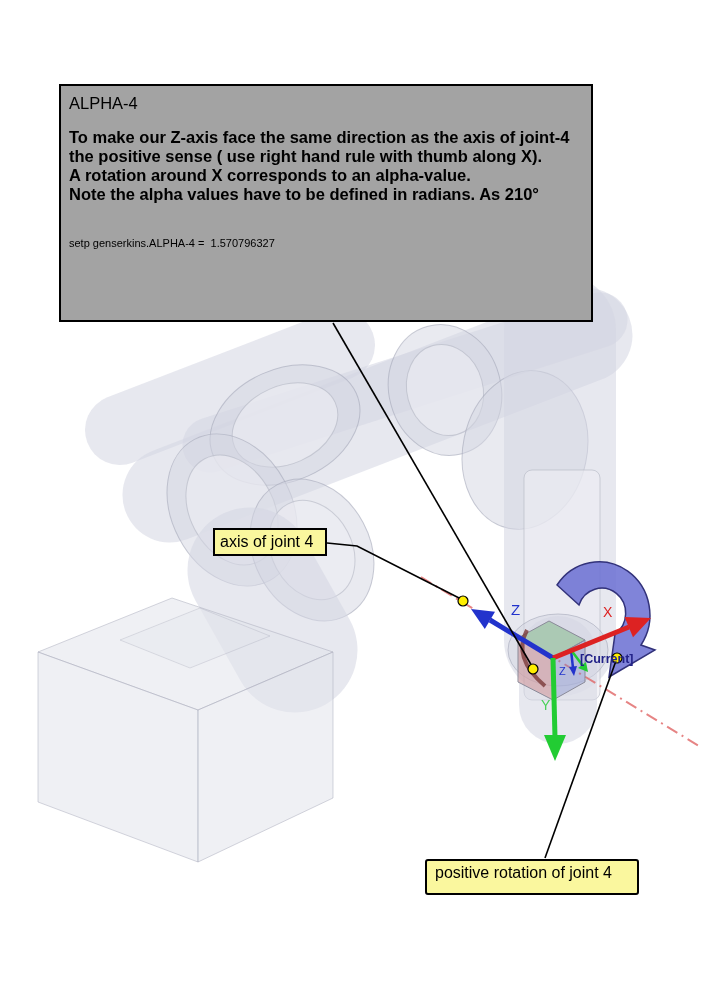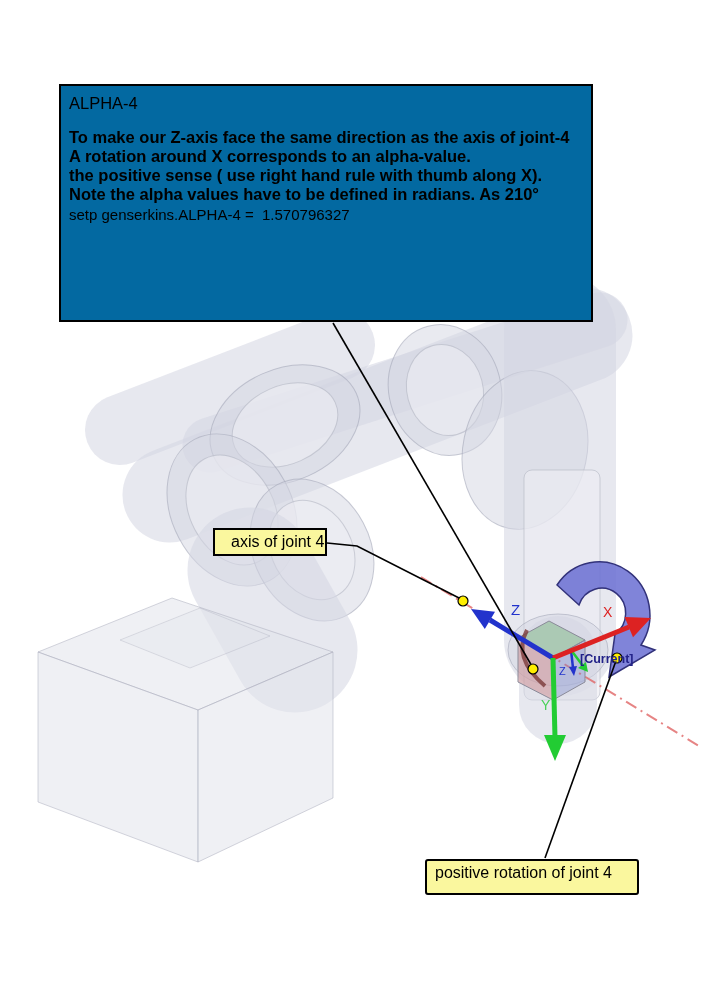--- a/index.html
+++ b/index.html
@@ -4,34 +4,34 @@
 <style>
   html,body{margin:0;padding:0;background:#ffffff;}
   .stage{
     position:relative;width:707px;height:1000px;background:#ffffff;
     font-family:"Liberation Sans", sans-serif;overflow:hidden;
   }
   .stage svg{position:absolute;left:0;top:0;}
   
   .note-box{
     position:absolute;left:59px;top:84px;width:534px;height:238px;
-    background:#0369a1;border:2px solid #000;box-sizing:border-box;
+    background:#a3a3a3;border:2px solid #000;box-sizing:border-box;
     padding:7px 8px;color:#000;
   }
   .note-title{font-size:16.5px;line-height:20px;white-space:pre;}
   .note-body{margin-top:15px;font-weight:bold;}
   .note-line{font-size:16.5px;line-height:19px;white-space:pre;}
-  .note-cmd{margin-top:1px;font-size:15px;line-height:19px;white-space:pre;}
+  .note-cmd{margin-top:30px;font-size:11px;line-height:19px;white-space:pre;}
   
   .callout{
     position:absolute;background:#FAF79E;border:2px solid #000;
     box-sizing:border-box;color:#000;font-size:16px;line-height:24px;
     white-space:pre;
   }
-  .callout.axis{left:213px;top:528px;width:114px;height:28px;padding-left:16px;}
+  .callout.axis{left:213px;top:528px;width:114px;height:28px;padding-left:5px;}
   .callout.rot{left:425px;top:859px;width:214px;height:36px;padding-left:8px;border-radius:3px;}
   
   .scn{position:absolute;font-weight:normal;}
   .lbl-z-big{left:511px;top:601px;font-size:15px;color:#2233CC;}
   .lbl-x{left:603px;top:604px;font-size:14px;color:#DD2222;}
   .lbl-y{left:541px;top:697px;font-size:14px;color:#22CC33;opacity:.8;}
   .lbl-current{left:580px;top:644px;font-size:12.5px;font-weight:bold;color:#222288;margin-top:8px;}
   .lbl-z-mini{left:559px;top:665px;font-size:11px;color:#2233CC;}
   
   .robo-cap{stroke:rgba(212,214,226,0.55);fill:none;}
@@ -124,22 +124,22 @@
   <span class="scn lbl-z-big">Z</span>
   <span class="scn lbl-x">X</span>
   <span class="scn lbl-y">Y</span>
   <span class="scn lbl-current">[Current]</span>
   <span class="scn lbl-z-mini">Z</span>
 
   <div class="note-box">
     <div class="note-title">ALPHA-4</div>
     <div class="note-body">
       <div class="note-line">To make our Z-axis face the same direction as the axis of joint-4</div>
+      <div class="note-line">the positive sense ( use right hand rule with thumb along X).</div>
       <div class="note-line">A rotation around X corresponds to an alpha-value.</div>
-      <div class="note-line">the positive sense ( use right hand rule with thumb along X).</div>
       <div class="note-line">Note the alpha values have to be defined in radians. As 210°</div>
     </div>
     <div class="note-cmd">setp genserkins.ALPHA-4 =  1.570796327</div>
   </div>
 
   <div class="callout axis">axis of joint 4</div>
   <div class="callout rot">positive rotation of joint 4</div>
 
 </div>
 

